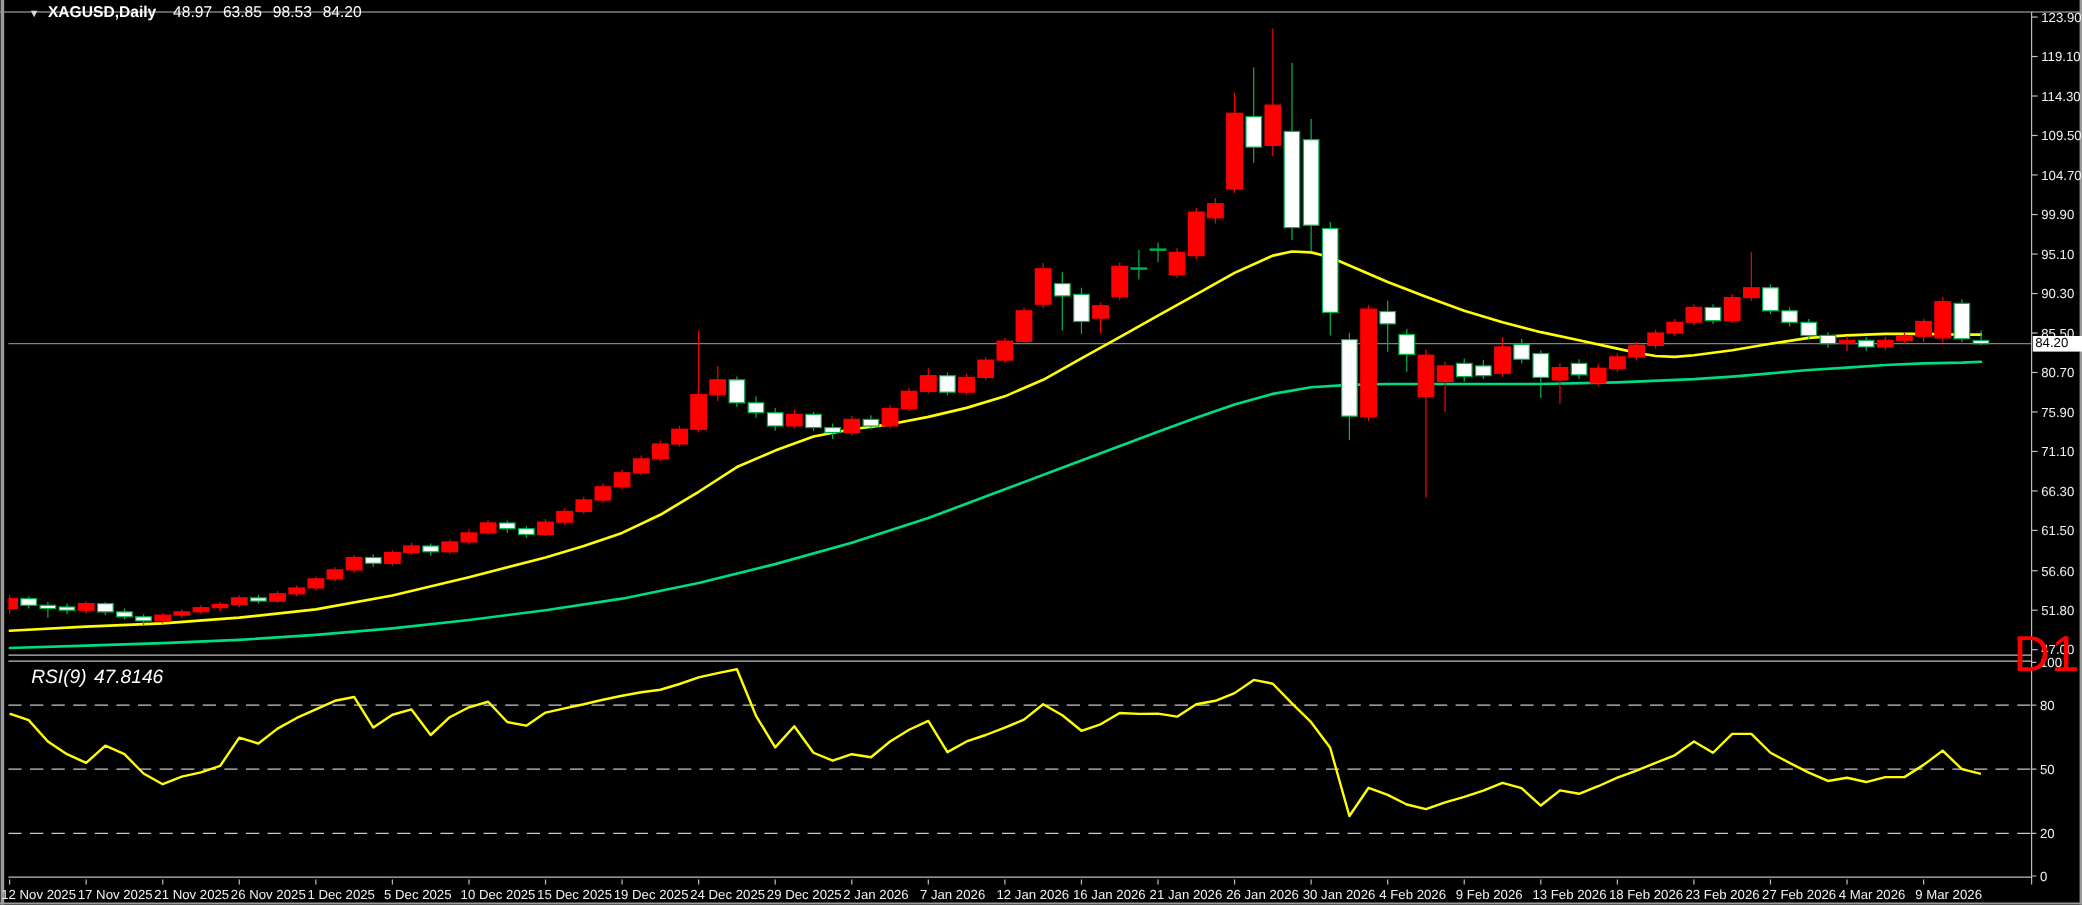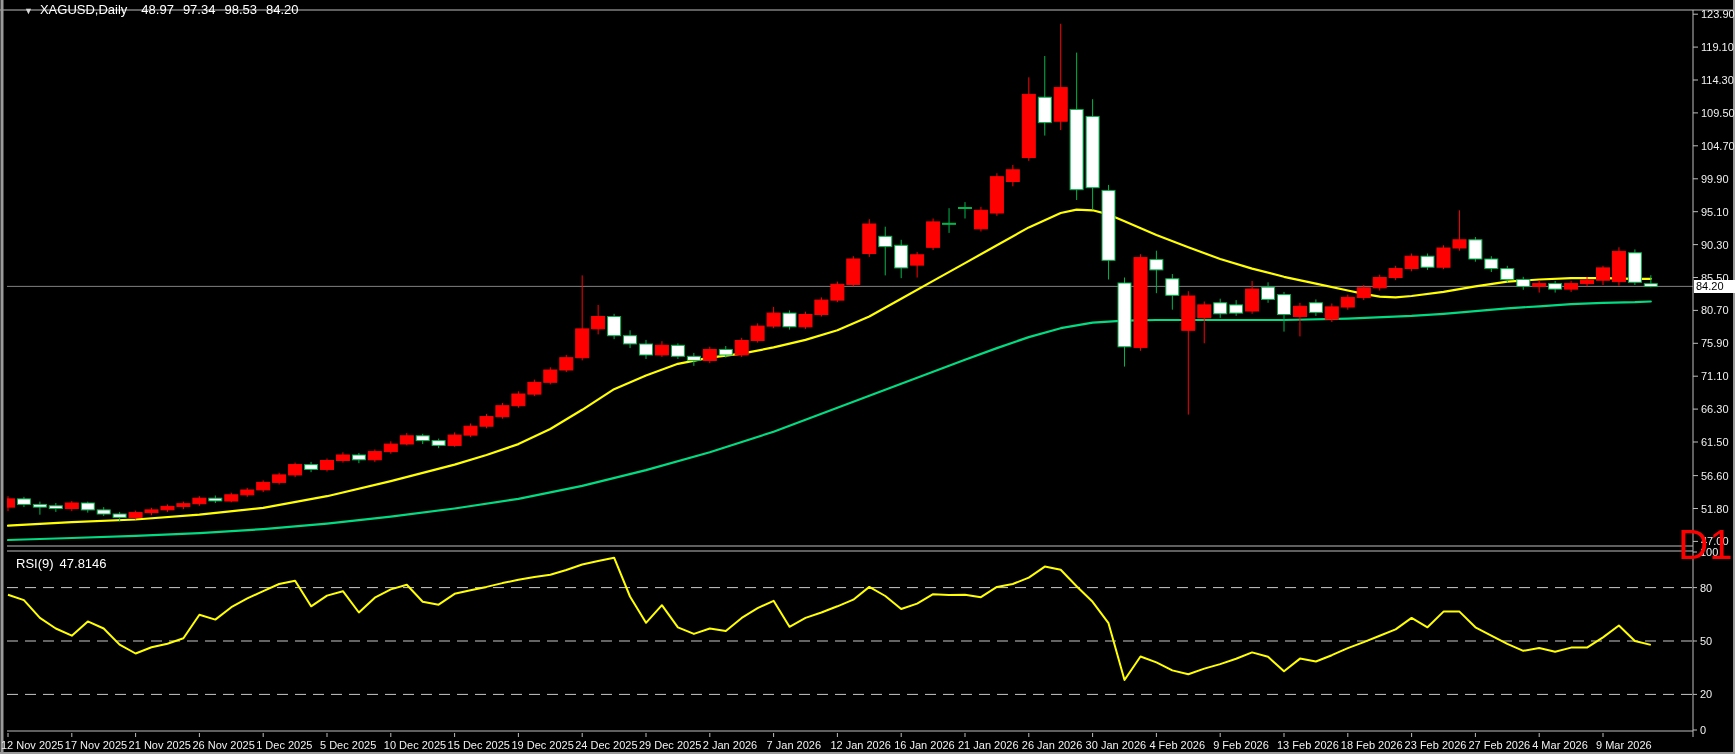--- a/index.html
+++ b/index.html
@@ -3,23 +3,23 @@
 <meta charset="utf-8">
 <style>
   html,body{margin:0;padding:0;background:#000;}
   body{width:1735px;height:754px;position:relative;overflow:hidden;
        font-family:"Liberation Sans",sans-serif;}
   #stage{position:absolute;left:0;top:0;width:1735px;height:754px;}
   svg{position:absolute;left:0;top:0;}
   .overlay{position:absolute;white-space:nowrap;}
   .hdr{left:24px;top:2px;color:#ffffff;font-size:13px;line-height:15px;}
   .hdr .tri{color:#d8d8d8;font-size:9px;margin-right:7px;cursor:pointer;}
-  .hdr .sym{font-weight:normal;margin-right:14px;}
+  .hdr .sym{font-weight:bold;margin-right:14px;}
   .hdr .num{margin-right:9px;}
-  .rsi-lbl{left:16px;top:556px;color:#ffffff;font-size:13px;}
+  .rsi-lbl{left:26px;top:556px;color:#ffffff;font-size:16px;font-style:italic;}
   .rsi-lbl .val{margin-left:6px;}
   .period{left:1634px;top:524px;color:#FF0000;font-size:42px;line-height:42px;
           letter-spacing:1px;margin-left:44px;}
   .ptag{left:1694px;top:280px;width:39px;height:13px;background:#ffffff;
         color:#000000;font-size:11px;line-height:13px;padding-left:2px;}
 </style>
 </head>
 <body>
 
 <div id="stage">
@@ -359,21 +359,21 @@
       <line x1="1603.0" y1="733" x2="1603.0" y2="737" stroke="#BEBEBE" stroke-width="1"></line>
       <text x="1596.0" y="749" fill="#F0F0F0" font-size="11">9 Mar 2026</text>
       <rect x="7" y="11" width="1686" height="535" fill="transparent" style="cursor:crosshair"></rect>
       <rect x="7" y="546" width="1686" height="6" fill="transparent" style="cursor:row-resize"></rect>
       <rect x="7" y="552" width="1686" height="179" fill="transparent" style="cursor:crosshair"></rect>
       <rect x="1693" y="11" width="42" height="726" fill="transparent" style="cursor:ns-resize"></rect>
       <rect x="7" y="737" width="1686" height="17" fill="transparent" style="cursor:ew-resize"></rect>
     </svg>
 
   <div class="overlay hdr">
-    <span class="tri">▼</span><span class="sym">XAGUSD,Daily</span><span class="num">48.97</span><span class="num">97.34</span><span class="num">98.53</span><span class="num">84.20</span>
+    <span class="tri">▼</span><span class="sym">XAGUSD,Daily</span><span class="num">48.97</span><span class="num">63.85</span><span class="num">98.53</span><span class="num">84.20</span>
   </div>
 
   <div class="overlay rsi-lbl">
     <span>RSI(9)</span><span class="val">47.8146</span>
   </div>
 
   <div class="overlay period">D1</div>
 
   <div class="overlay ptag">84.20</div>
 </div>

